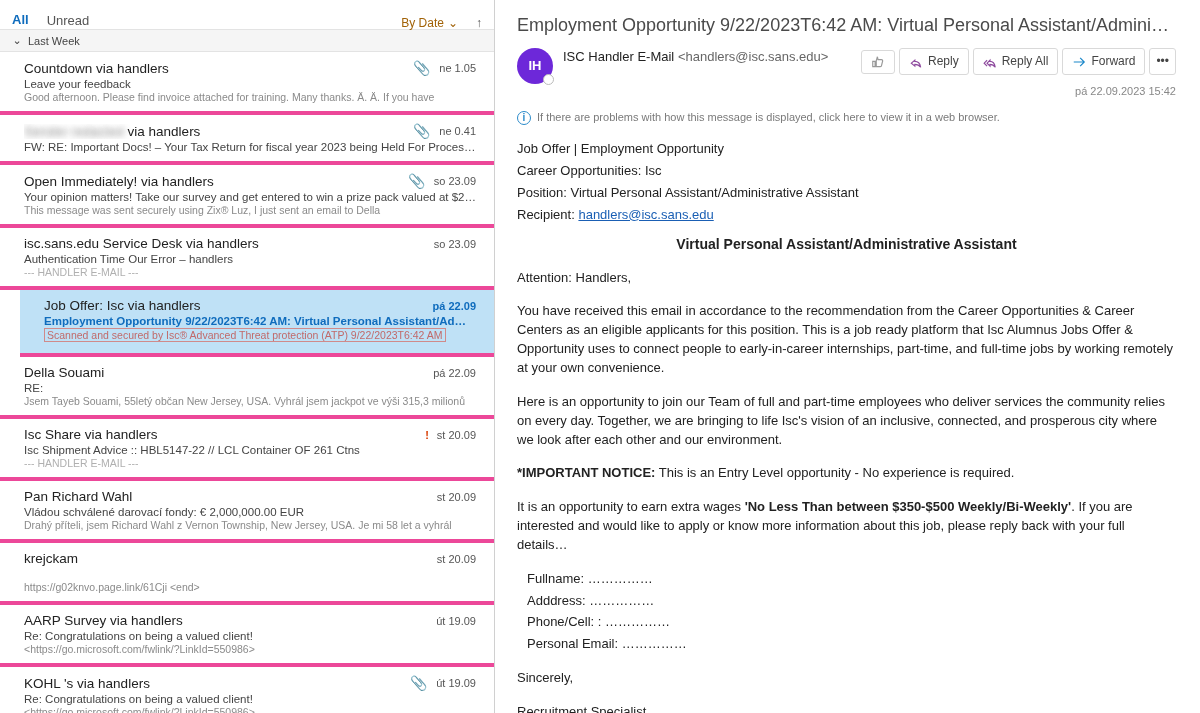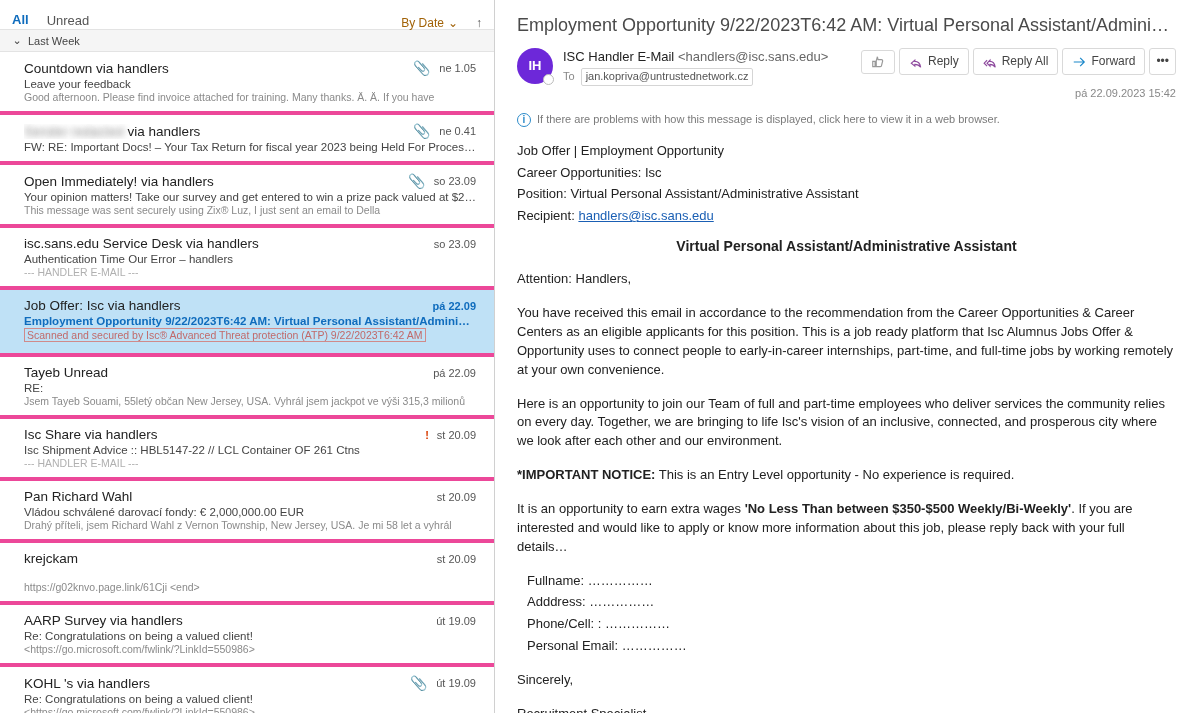--- a/index.html
+++ b/index.html
@@ -13,21 +13,21 @@
   .filler{flex:1;}
   .sort{color:#a16207;display:flex;align-items:center;gap:4px;cursor:pointer;}
   .sort-arrow{color:#555;cursor:pointer;}
   .group{background:#f5f5f5;padding:4px 12px;font-size:11px;color:#444;border-bottom:1px solid #e3e3e3;display:flex;align-items:center;gap:6px;}
   .group .chev{display:inline-block;width:10px;text-align:center;}
   .scroll{flex:1;overflow-y:auto;}
   .scroll::-webkit-scrollbar{width:14px;}
   .scroll::-webkit-scrollbar-thumb{background:#c1c1c1;}
   .scroll::-webkit-scrollbar-track{background:#f0f0f0;}
   .item{padding:8px 18px 8px 24px;border-bottom:4px solid #ec4899;position:relative;cursor:pointer;}
-  .item.selected{background:#bfe1f6;}
+  .item.selected{background:#bfe1f6;margin-left:20px;}
   .row1{display:flex;align-items:baseline;}
   .from{font-size:13.5px;color:#222;flex:1;white-space:nowrap;overflow:hidden;text-overflow:ellipsis;}
   .meta-right{display:flex;align-items:center;gap:8px;font-size:11px;color:#555;white-space:nowrap;}
   .clip{font-size:14px;color:#555;}
   .flag{color:#d83b01;font-weight:bold;}
   .subj{font-size:11.5px;color:#444;margin-top:2px;white-space:nowrap;overflow:hidden;text-overflow:ellipsis;}
   .item.selected .subj.blue{color:#0f6cbd;font-weight:600;}
   .prev{font-size:10.5px;color:#8a8a8a;margin-top:1px;white-space:nowrap;overflow:hidden;text-overflow:ellipsis;}
   .item.selected .prev.red-box{color:#c16a6a;border:1px solid #d08a8a;padding:0 2px;display:inline-block;max-width:100%;}
   .prev.meta{color:#b0b0b0;}
@@ -136,21 +136,21 @@
         <div class="meta-right">
           <span style="color:#0f6cbd;font-weight:600">pá 22.09</span>
         </div>
       </div>
       <div class="subj blue">Employment Opportunity 9/22/2023T6:42 AM: Virtual Personal Assistant/Administr…</div>
       <div><span class="prev red-box">Scanned and secured by Isc® Advanced Threat protection (ATP) 9/22/2023T6:42 AM</span></div>
     </div>
 
     <div class="item">
       <div class="row1">
-        <div class="from">Tayeb Unread</div>
+        <div class="from">Della Souami</div>
         <div class="meta-right">
           <span>pá 22.09</span>
         </div>
       </div>
       <div class="subj">RE:</div>
       <div class="prev">Jsem Tayeb Souami, 55letý občan New Jersey, USA. Vyhrál jsem jackpot ve výši 315,3 milionů</div>
     </div>
 
     <div class="item">
       <div class="row1">
@@ -217,24 +217,20 @@
 
   <div class="hdr">
     <div class="avatar">
       <span>IH</span>
       <span class="presence"></span>
     </div>
     <div class="hdr-mid">
       <div class="sender-name">
         <span>ISC Handler E-Mail</span>
         <span class="addr">&lt;handlers@isc.sans.edu&gt;</span>
-      </div>
-      <div class="to-row">
-        <span class="to-lbl">To</span>
-        <span class="box">jan.kopriva@untrustednetwork.cz</span>
       </div>
     </div>
     <div class="hdr-actions">
       <div class="act approve" title="Like">
         <svg viewBox="0 0 24 24" fill="none" stroke="#999" stroke-width="2">
             <path d="M7 11v9H3v-9h4zm4-8l1 5h6a2 2 0 0 1 2 2l-2 8a2 2 0 0 1-2 2H9V10l2-7z"></path>
           </svg>
       </div>
       <div class="act">
         <svg viewBox="0 0 24 24" fill="none" stroke="#8e4a9e" stroke-width="2">

